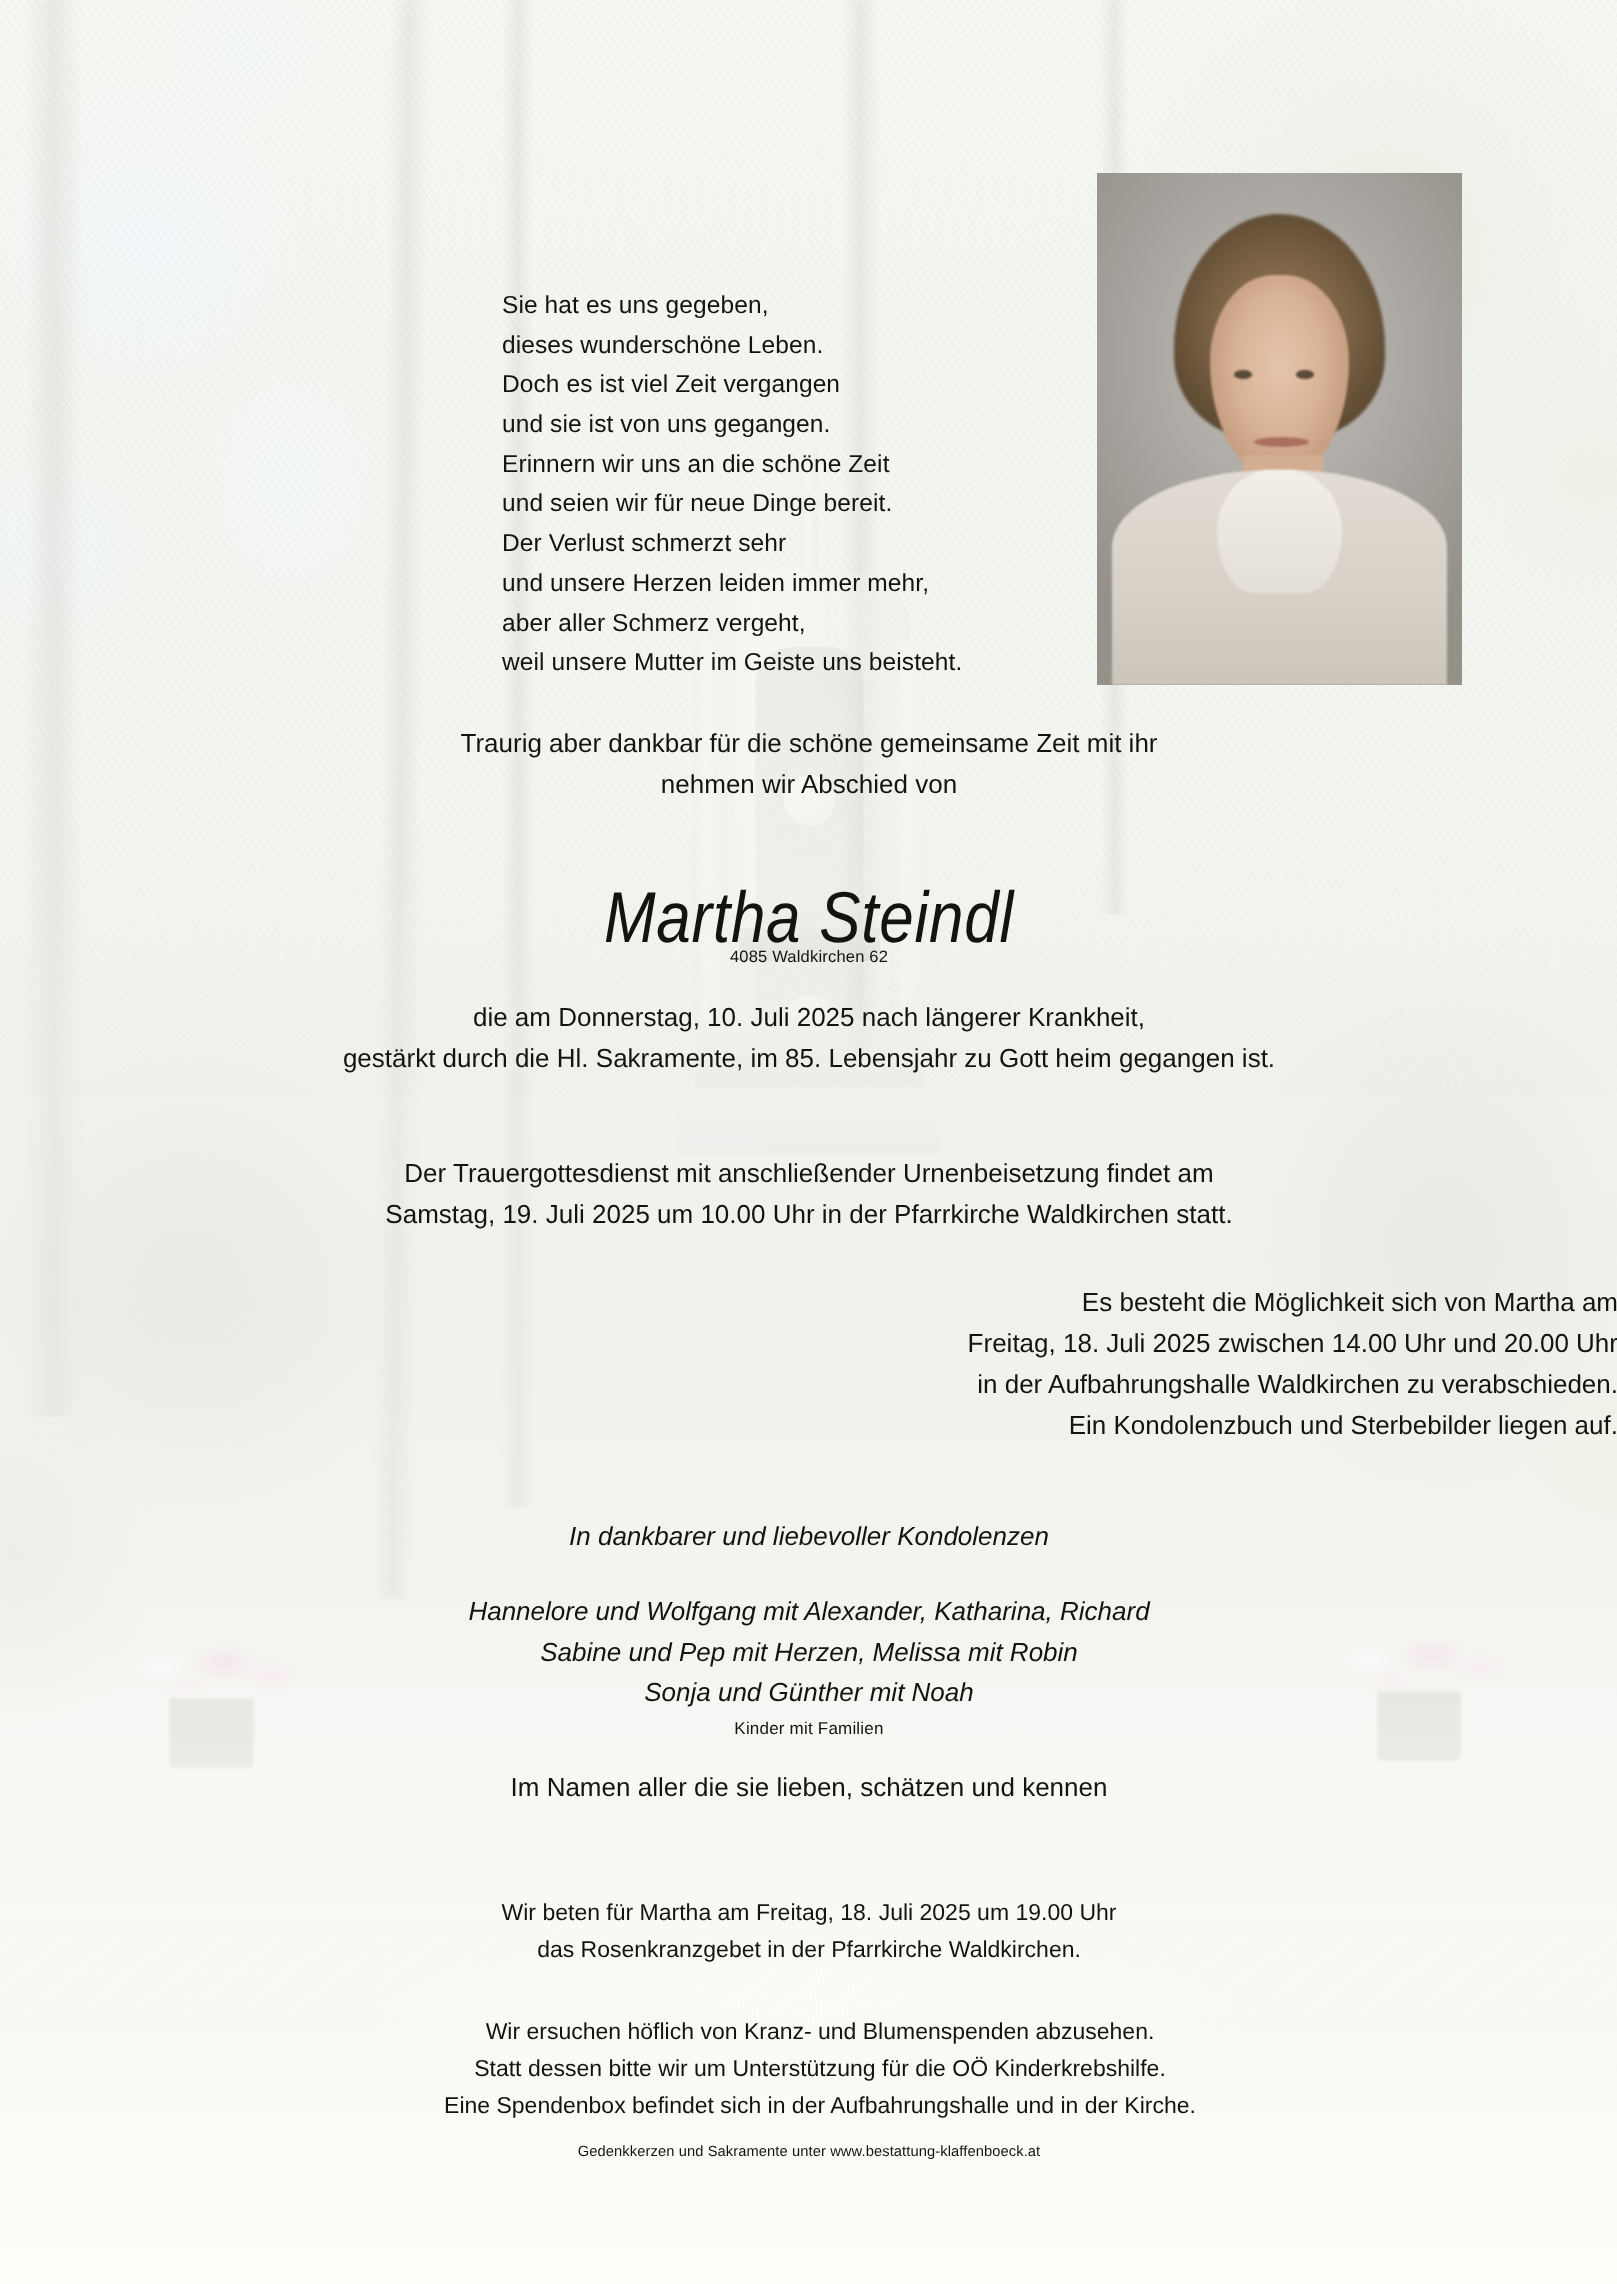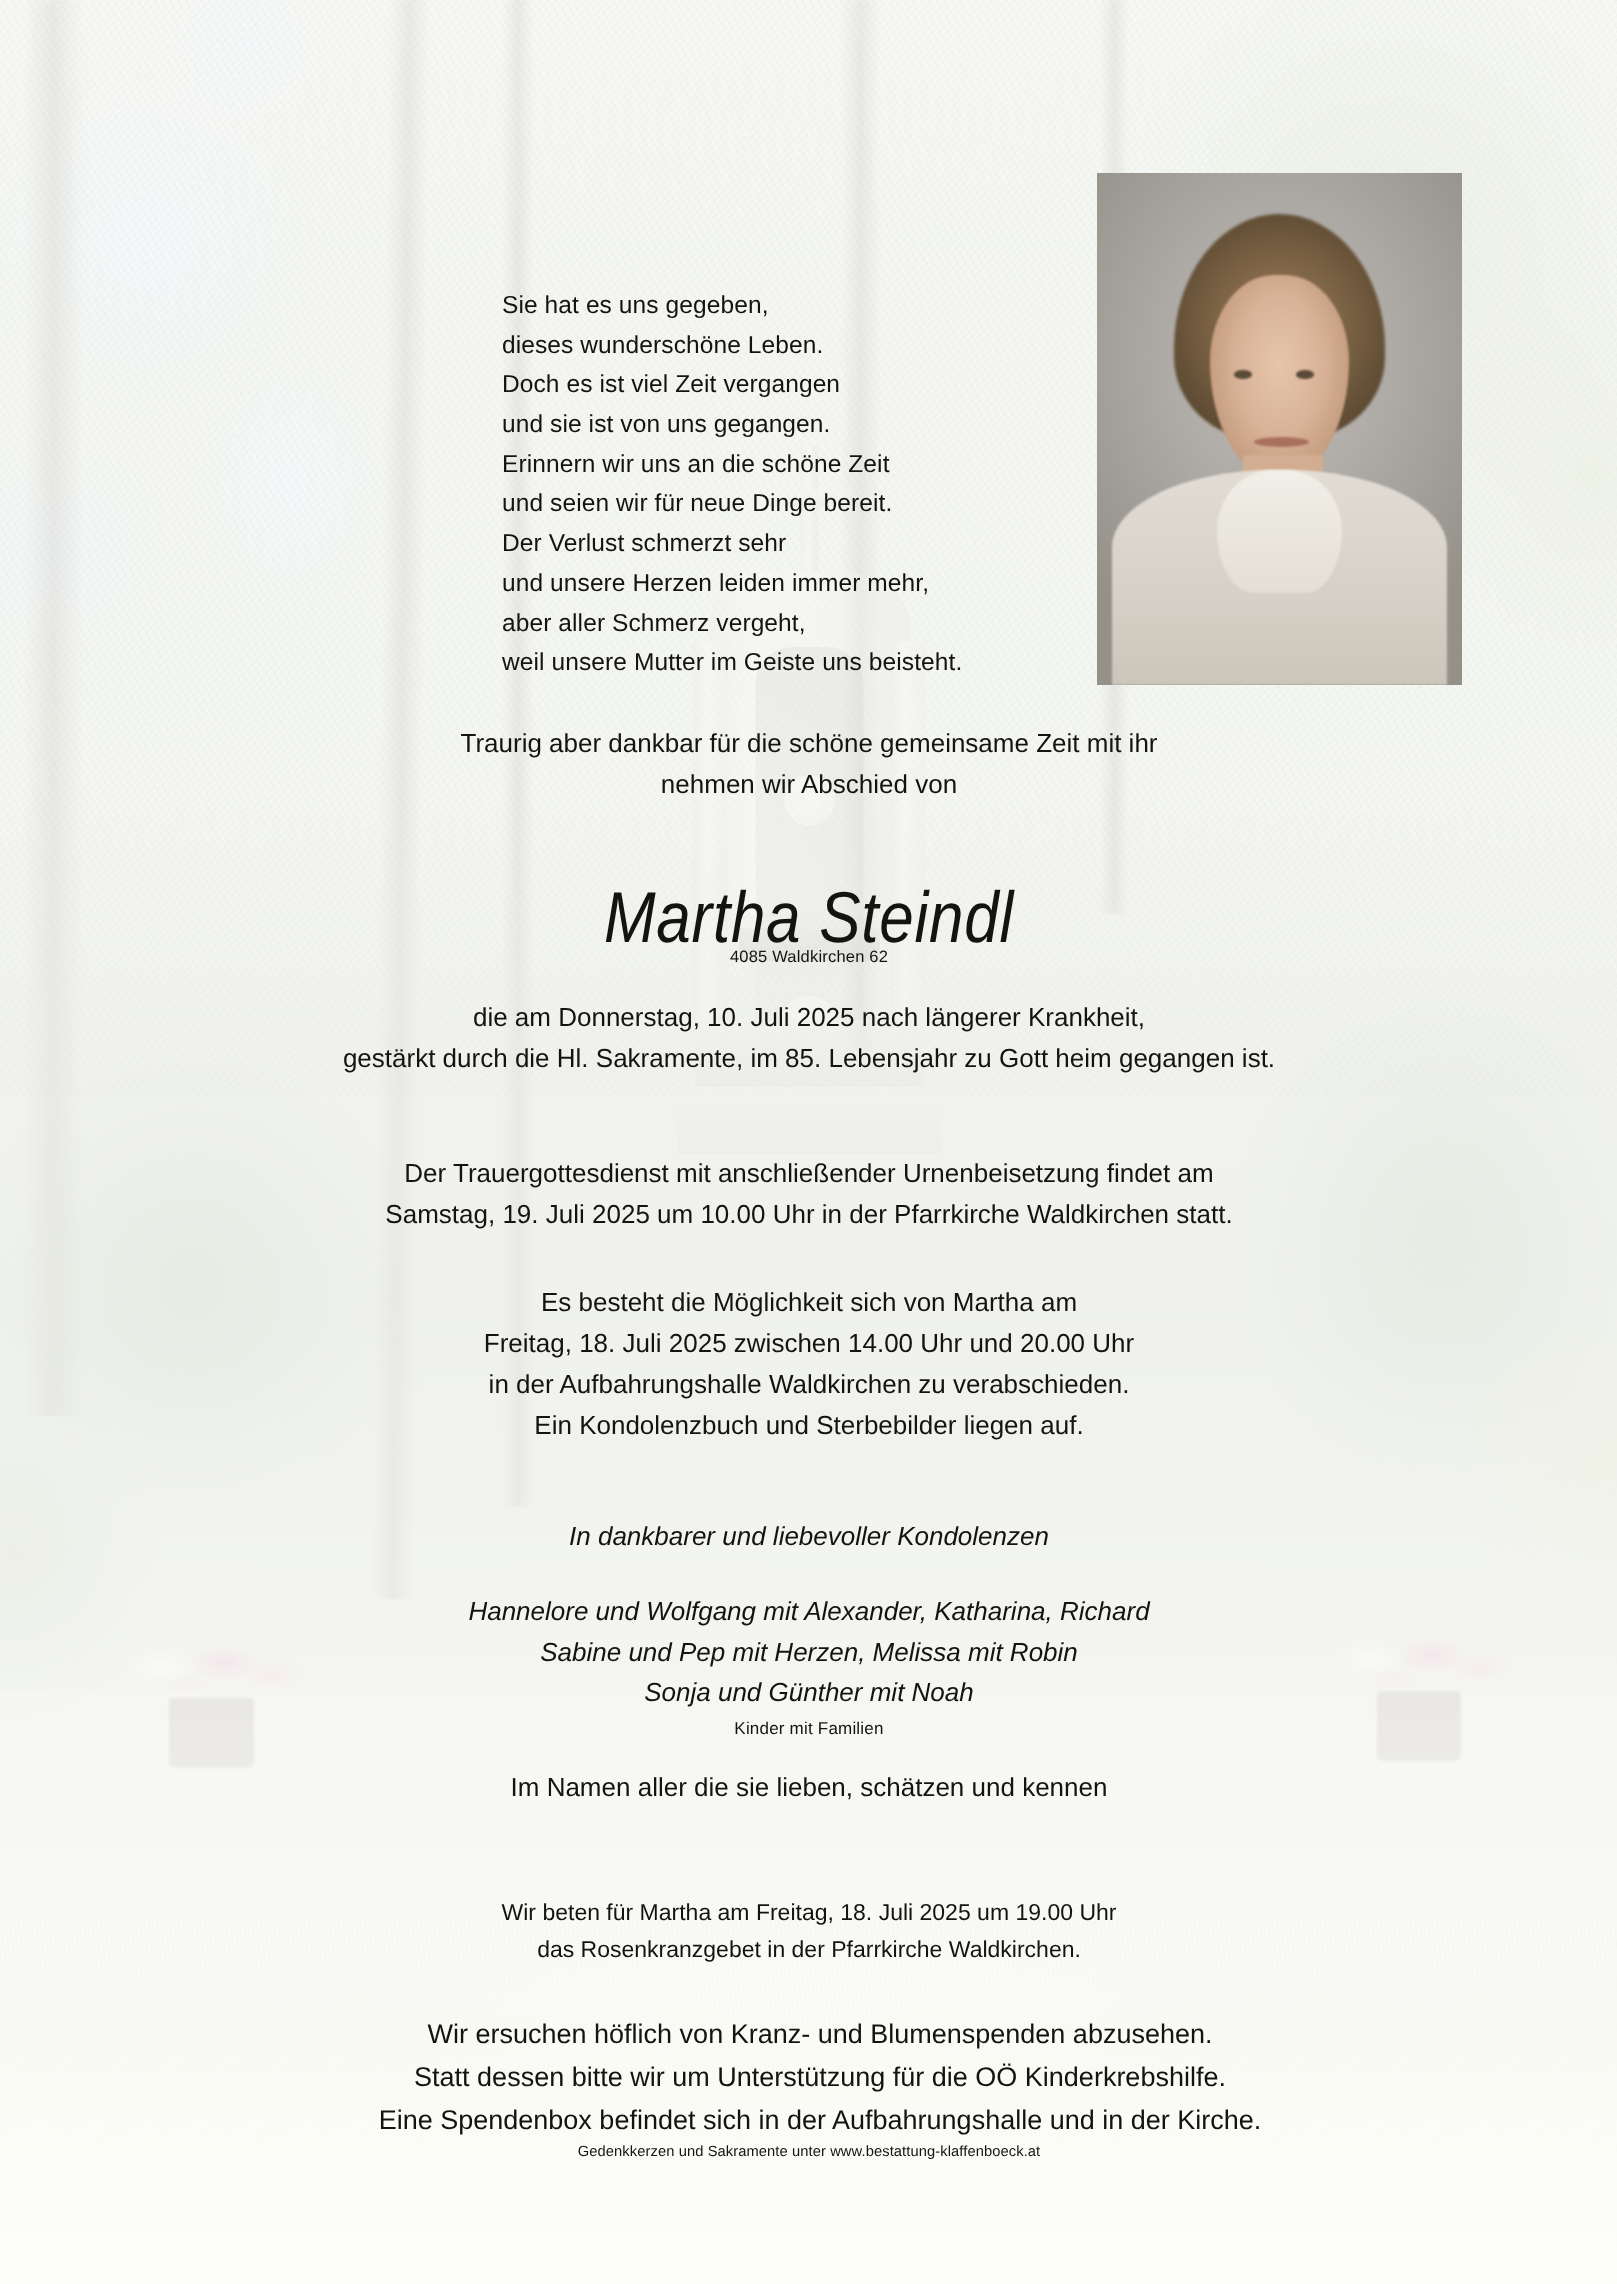--- a/index.html
+++ b/index.html
@@ -344,27 +344,27 @@
     font-size: 72px;
     font-style: italic;
     font-stretch: condensed;
     letter-spacing: 0.9px;
     transform: scaleX(0.86);
     font-weight: 400;
   }
   .address     { top: 945px; font-size: 16.5px; letter-spacing: 0.2px; }
   .death       { top: 997px; font-size: 26px; line-height: 1.58; }
   .service     { top: 1153px; font-size: 26px; line-height: 1.58; }
-  .viewing     { top: 1282px; font-size: 26px; line-height: 1.58; }
+  .viewing     { top: 1282px; font-size: 26px; line-height: 1.58; text-align: right; }
   .memory      { top: 1517px; font-size: 26px; font-style: italic; }
   .family      { top: 1591px; font-size: 26px; font-style: italic; line-height: 1.56; }
   .children    { top: 1716px; font-size: 17px; letter-spacing: 0.2px; }
   .behalf      { top: 1768px; font-size: 26px; }
   .rosary      { top: 1894px; font-size: 23px; line-height: 1.60; }
-  .donation    { top: 2013px; font-size: 27px; line-height: 1.60; padding-left: 22px; }
+  .donation    { top: 2013px; font-size: 23px; line-height: 1.60; padding-left: 22px; }
   .footer      { top: 2141px; font-size: 14.7px; letter-spacing: 0.1px; }
 </style>
 </head>
 <body>
 
 <div class="parte">
 
   <div class="bg-layer">
     <div class="bg-base"></div>
     <div class="bg-sky"></div>

